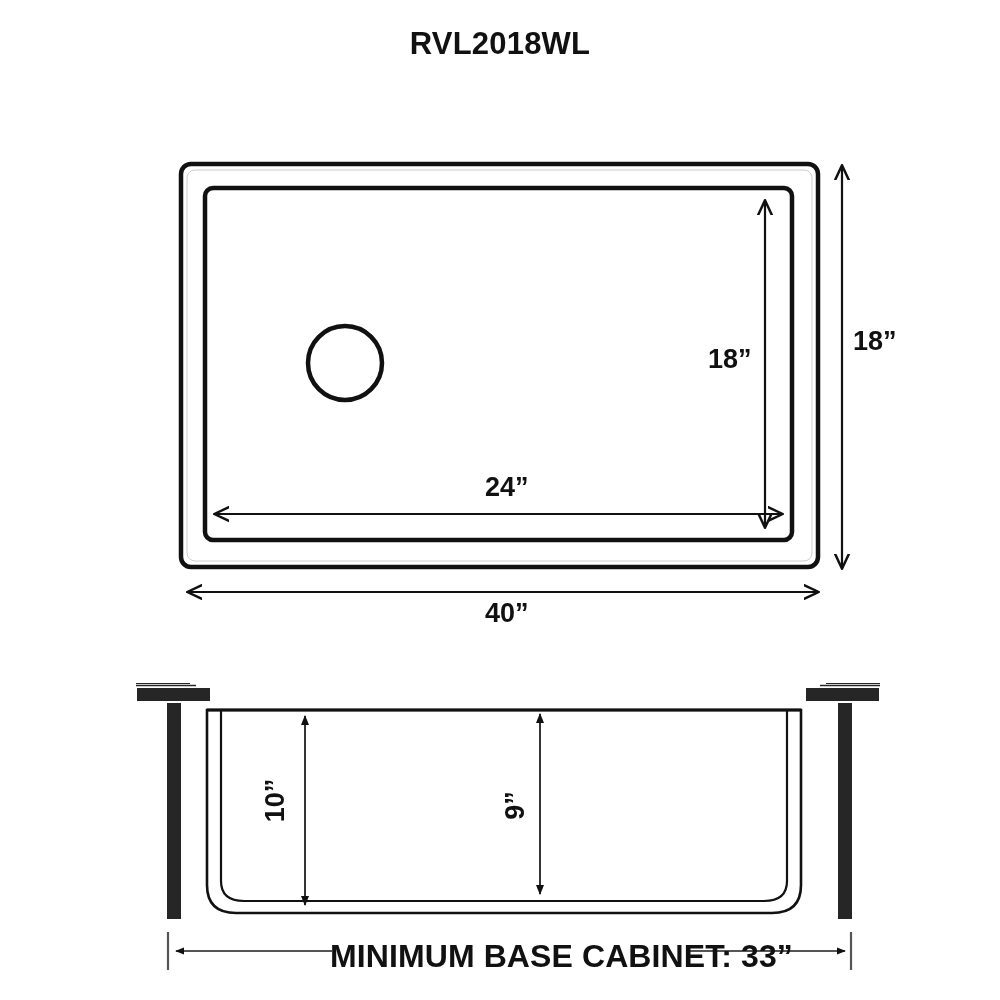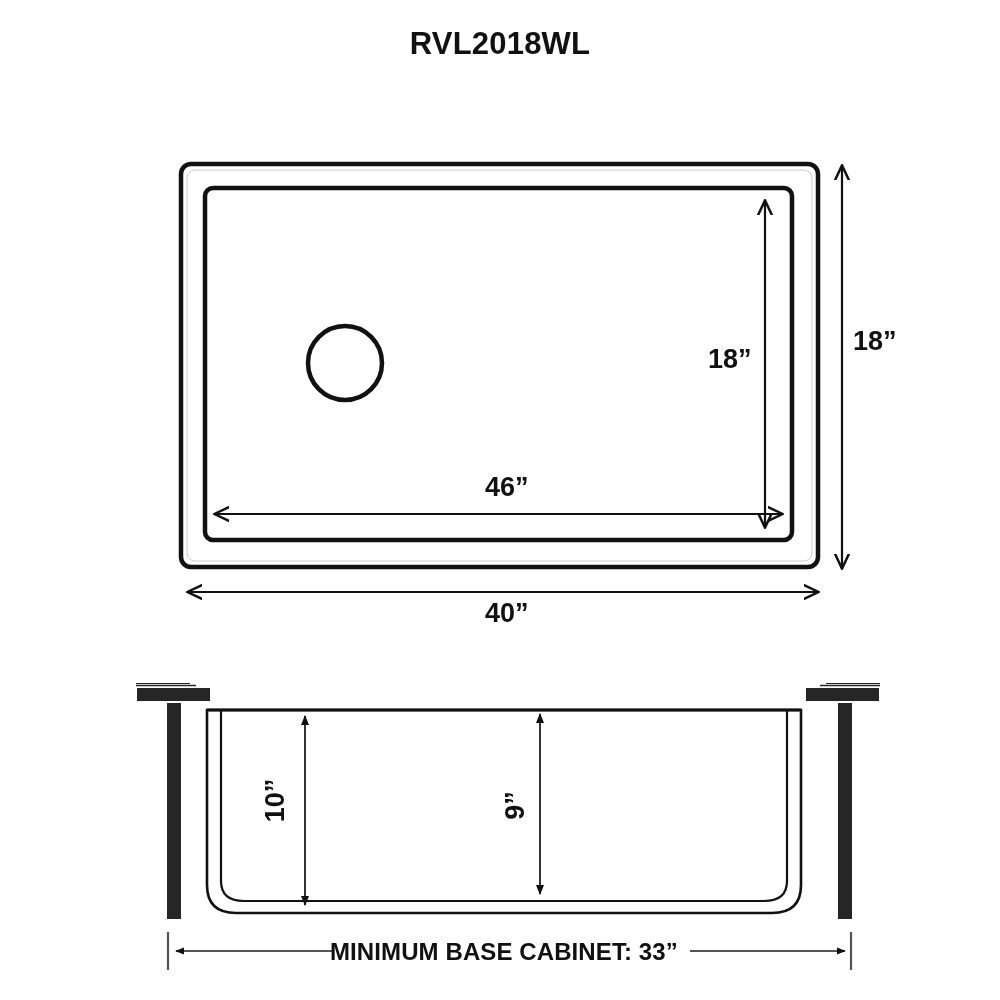--- a/index.html
+++ b/index.html
@@ -44,21 +44,21 @@
     font-size: 27px;
     font-weight: bold;
     color: #111111;
     white-space: nowrap;
   }
   .dim-label.rot {
     transform-origin: 50% 50%;
   }
   .caption {
     position: absolute;
-    font-size: 24px;
+    font-size: 32px;
     font-weight: bold;
     color: #111111;
     white-space: nowrap;
     letter-spacing: 0.1px;
   }
 </style>
 </head>
 <body>
 
 <div id="spec-sheet">
@@ -134,21 +134,21 @@
     </g>
 
     <g>
       <line x1="168" y1="932" x2="168" y2="970" stroke="#555555" stroke-width="2.2"></line>
       <line x1="851" y1="932" x2="851" y2="970" stroke="#555555" stroke-width="2.2"></line>
       <line x1="176" y1="951" x2="332" y2="951" stroke="#555555" stroke-width="1.8" marker-start="url(#arrSolidSm)"></line>
       <line x1="690" y1="951" x2="845" y2="951" stroke="#555555" stroke-width="1.8" marker-end="url(#arrSolidSm)"></line>
     </g>
   </svg>
 
-  <div class="dim-label" style="left:485px; top:472px;">46”</div>
+  <div class="dim-label" style="left:485px; top:472px;">24”</div>
 
   <div class="dim-label" style="left:708px; top:344px;">18”</div>
 
   <div class="dim-label" style="left:485px; top:598px;">40”</div>
 
   <div class="dim-label" style="left:853px; top:326px;">18”</div>
 
   <div class="dim-label rot" style="left:254px; top:785px; transform:rotate(-90deg);">10”</div>
 
   <div class="dim-label rot" style="left:501px; top:790px; transform:rotate(-90deg);">9”</div>

